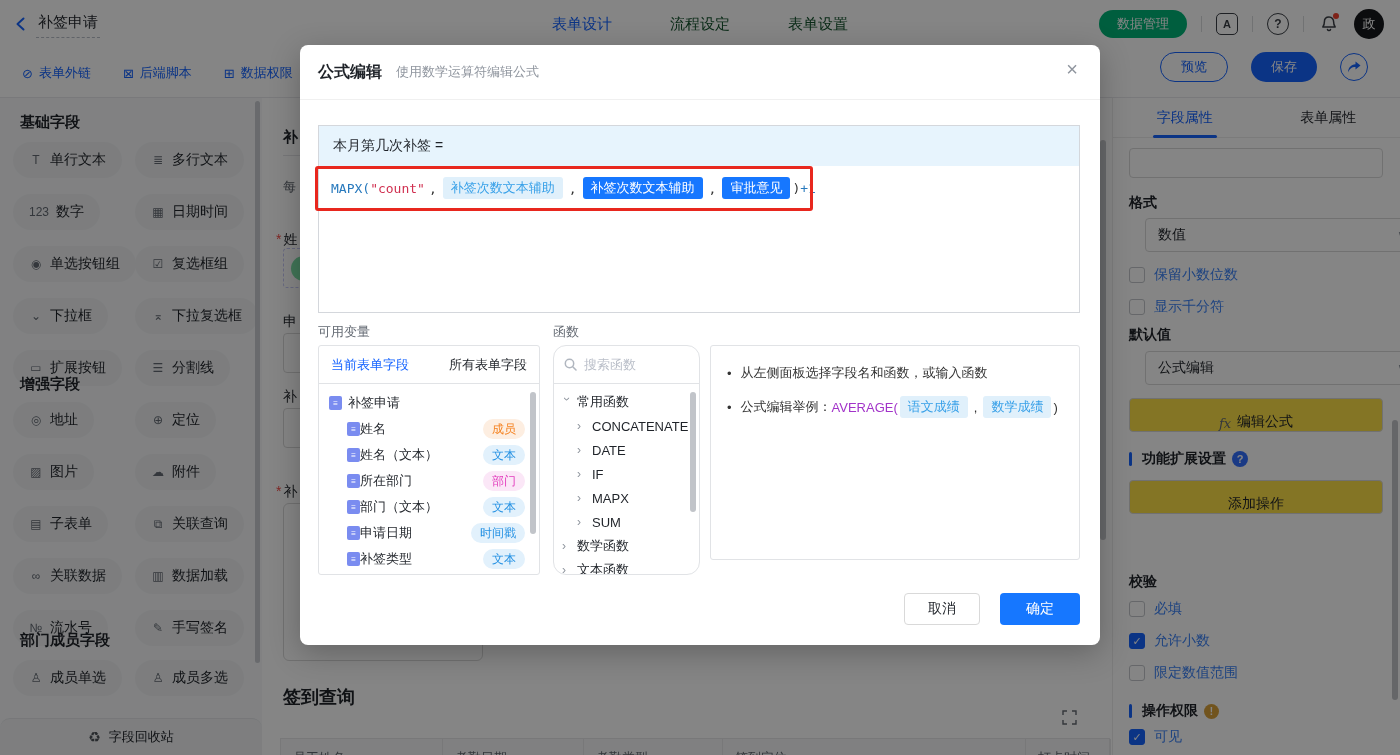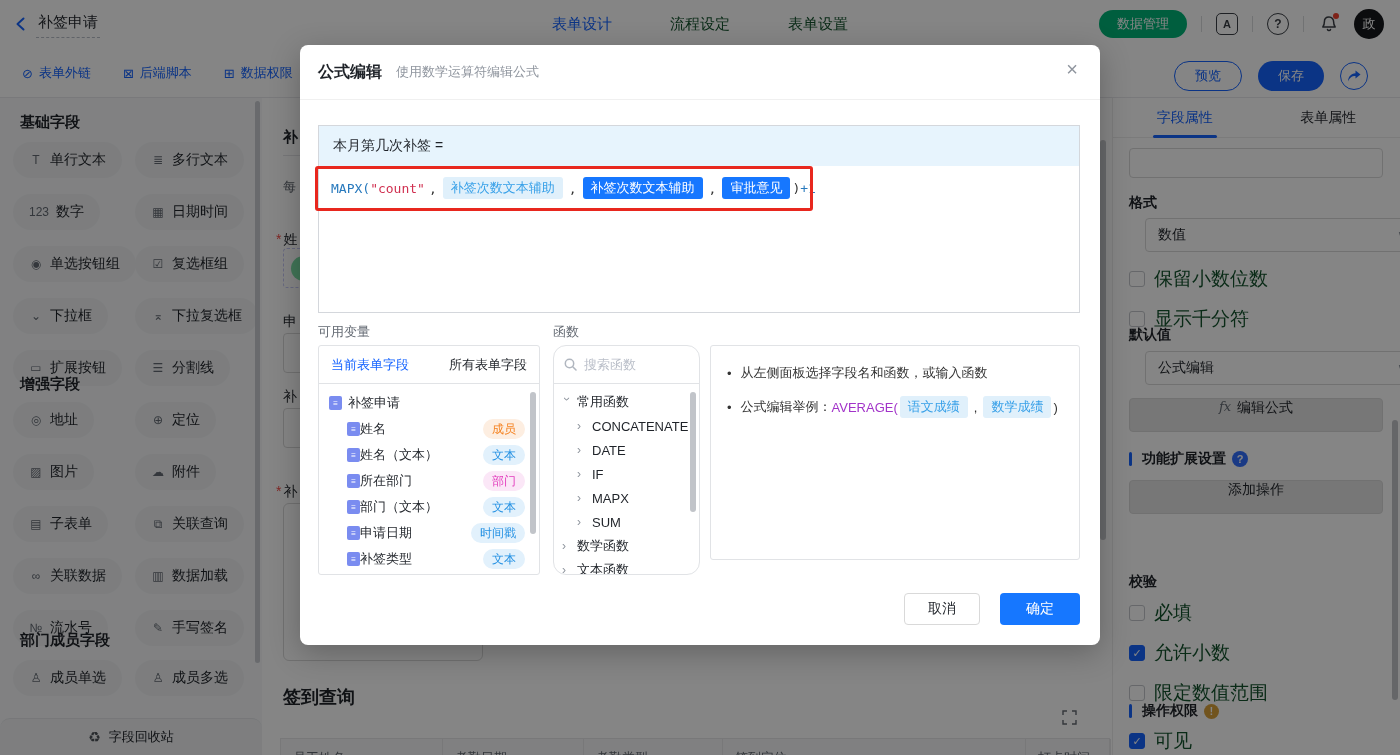--- a/index.html
+++ b/index.html
@@ -21,21 +21,21 @@
   .ticon.box{border:1.6px solid #3b3f45;border-radius:5px;font-weight:700;font-size:11px;}
   .ticon.circle{border:1.6px solid #3b3f45;border-radius:50%;font-weight:700;font-size:12px;}
   .bell-dot{position:absolute;right:1px;top:0;width:6px;height:6px;border-radius:50%;background:#f2412f;}
   .avatar{width:30px;height:30px;border-radius:50%;background:#16181c;color:#fff;font-size:13px;display:flex;align-items:center;justify-content:center;cursor:pointer;}
 
   
   .toolbar{position:absolute;left:0;top:48px;width:1400px;height:50px;background:#fff;border-bottom:1px solid #e8e9eb;z-index:1;}
   .tool-links{position:absolute;left:22px;top:0;height:50px;display:flex;align-items:center;gap:32px;}
   .tool-link{display:flex;align-items:center;gap:6px;color:#1664ff;font-size:13px;cursor:pointer;}
   .tool-link .tlicon{font-size:13px;}
-  .tool-actions{position:absolute;right:32px;top:13px;display:flex;align-items:center;gap:16px;}
+  .tool-actions{position:absolute;right:32px;top:4px;display:flex;align-items:center;gap:23px;}
   .btn-preview{width:68px;height:30px;border-radius:15px;border:1px solid #1664ff;color:#1664ff;background:#fff;font-size:13px;display:flex;align-items:center;justify-content:center;cursor:pointer;}
   .btn-save{width:66px;height:30px;border-radius:15px;background:#1664ff;color:#fff;font-size:13px;display:flex;align-items:center;justify-content:center;cursor:pointer;}
   .btn-share{width:28px;height:28px;border-radius:50%;border:1px solid #1664ff;display:flex;align-items:center;justify-content:center;cursor:pointer;background:#fff;}
 
   
   .sidebar{position:absolute;left:0;top:98px;width:262px;height:657px;background:#f7f8fa;z-index:1;overflow:hidden;}
   .sb-title{position:absolute;left:20px;font-size:15px;font-weight:700;color:#1f2329;}
   .sb-grid{position:absolute;left:13px;display:grid;grid-template-columns:122px 1fr;row-gap:8px;}
   .sb-pill{height:36px;border-radius:18px;background:#eff0f2;display:inline-flex;align-items:center;gap:7px;padding:0 16px;justify-self:start;cursor:grab;margin-bottom:8px;}
   .sb-pill .pic{font-size:12px;color:#646a73;min-width:14px;text-align:center;}
@@ -64,27 +64,27 @@
   
   .rightpanel{position:absolute;left:1112px;top:98px;width:288px;height:657px;background:#fff;border-left:1px solid #ececec;z-index:1;}
   .rp-tabs{position:absolute;left:0;top:0;width:100%;height:40px;display:flex;justify-content:space-around;align-items:center;border-bottom:1px solid #ececec;}
   .rp-tab{font-size:14px;color:#1f2329;position:relative;height:40px;display:flex;align-items:center;cursor:pointer;}
   .rp-tab.active{color:#1664ff;}
   .rp-tab.active::after{content:"";position:absolute;left:50%;transform:translateX(-50%);bottom:0;width:64px;height:3px;background:#1664ff;border-radius:2px;}
   .rp-input{position:absolute;left:16px;top:50px;width:254px;height:30px;border:1px solid #d9d9d9;border-radius:4px;background:#fff;}
   .rp-label{position:absolute;left:16px;font-size:14px;font-weight:700;color:#1f2329;}
   .rp-select{position:absolute;left:32px;width:274px;height:34px;border:1px solid #d9d9d9;border-radius:4px;background:#fff;display:flex;align-items:center;padding:0 12px;font-size:14px;color:#1f2329;cursor:pointer;}
   .rp-select .chev{margin-left:auto;color:#8f959e;font-size:12px;}
-  .rp-btn{position:absolute;left:16px;width:254px;height:34px;border:1px solid #d9d9d9;border-radius:4px;background:#e5e5e5;display:flex;align-items:flex-start;justify-content:center;gap:6px;font-size:14px;color:#1f2329;cursor:pointer;}
+  .rp-btn{position:absolute;left:16px;width:254px;height:34px;border:1px solid #d9d9d9;border-radius:4px;background:#fde047;display:flex;align-items:flex-end;justify-content:center;gap:6px;font-size:14px;color:#1f2329;cursor:pointer;}
   .fx{font-style:italic;color:#646a73;font-family:"DejaVu Serif",serif;font-size:13px;}
   .rp-section{position:absolute;left:16px;display:flex;align-items:center;gap:6px;font-size:14px;font-weight:700;color:#1f2329;}
   .rp-section::before{content:"";width:3px;height:14px;background:#1664ff;border-radius:2px;margin-right:4px;}
   .qmark{width:16px;height:16px;border-radius:50%;background:#3370ff;color:#fff;font-size:11px;font-weight:700;display:inline-flex;align-items:center;justify-content:center;}
   .warnmark{width:15px;height:15px;border-radius:50%;background:#d9a23b;color:#fff;font-size:10px;font-weight:700;display:inline-flex;align-items:center;justify-content:center;}
-  .cbrow{display:flex;align-items:center;gap:9px;font-size:19px;color:#14532d;margin-bottom:14px;cursor:pointer;}
+  .cbrow{display:flex;align-items:center;gap:9px;font-size:14px;color:#3b82f6;margin-bottom:14px;cursor:pointer;}
   .cb{width:16px;height:16px;border:1px solid #c3c6cb;border-radius:3px;background:#fff;display:inline-flex;align-items:center;justify-content:center;flex:none;}
   .cb.checked{background:#1664ff;border-color:#1664ff;color:#fff;font-size:11px;}
   .cb.checked::after{content:"✓";}
   .cb-stack{position:absolute;left:16px;}
   .win-scroll{position:absolute;left:1392px;top:420px;width:6px;height:280px;border-radius:3px;background:#c2c4c8;z-index:1;}
 
   
   .overlay{position:absolute;left:0;top:0;width:1400px;height:755px;background:rgba(0,0,0,0.48);z-index:50;}
   .modal{position:absolute;left:300px;top:45px;width:800px;height:600px;background:#fff;border-radius:8px;box-shadow:0 8px 30px rgba(0,0,0,.25);z-index:100;}
   .m-header{position:absolute;left:0;top:0;width:100%;height:55px;border-bottom:1px solid #f0f0f0;display:flex;align-items:center;padding:0 18px;}

